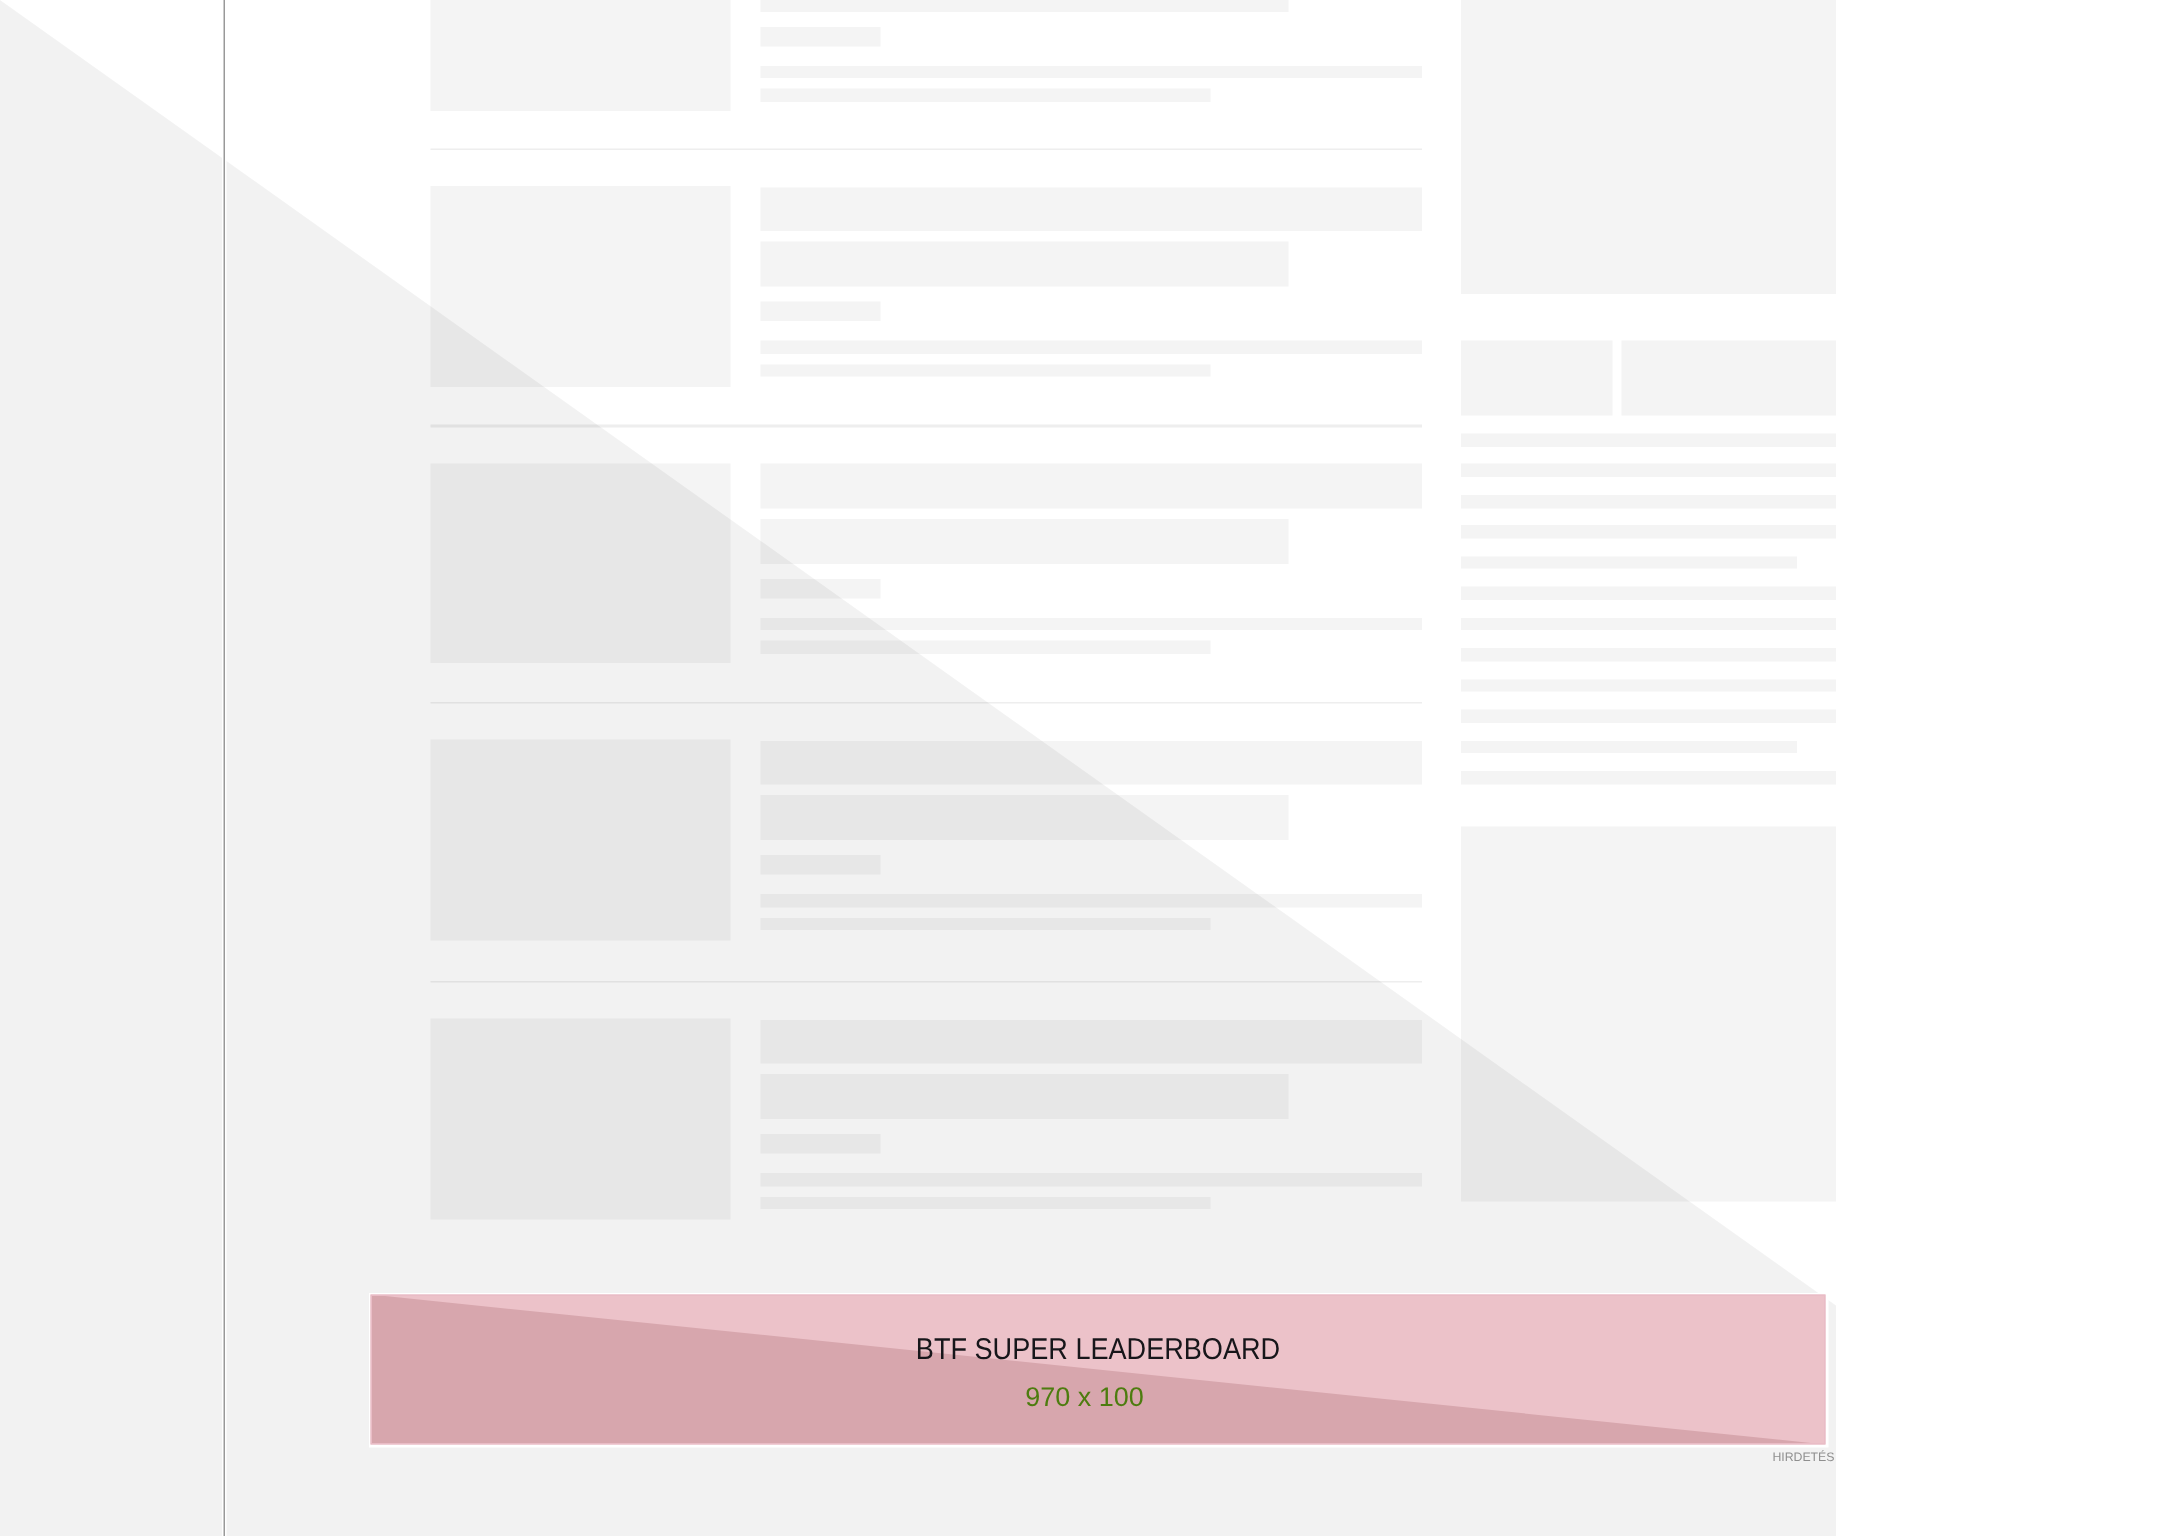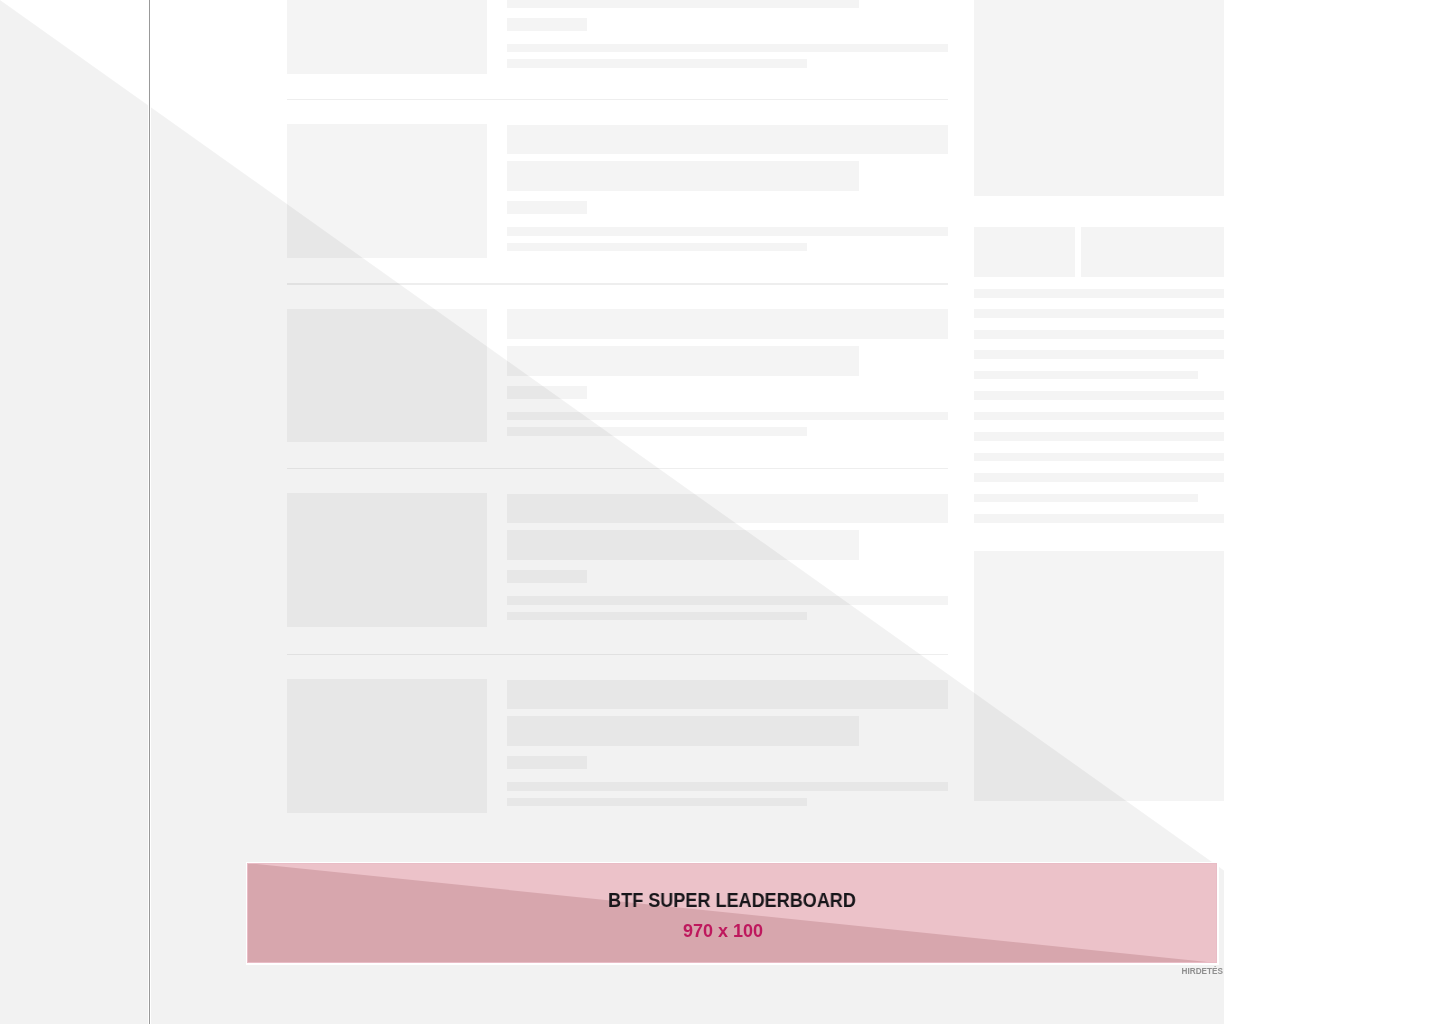--- a/index.html
+++ b/index.html
@@ -1,19 +1,19 @@
 <!DOCTYPE html>
 <html><head>
 <meta charset="utf-8">
 <title>Loading</title>
 <style>
   html,body{margin:0;padding:0;background:#ffffff;}
   body{width:1440px;height:1024px;overflow:hidden;
        font-family:"Liberation Sans",sans-serif;-webkit-font-smoothing:antialiased;}
-  #stage{position:relative;width:1224px;height:1024px;overflow:hidden;background:#fff;font-weight:bold;}
+  #stage{position:relative;width:1224px;height:1024px;overflow:hidden;background:#fff;}
 
   
   .railwrap{position:absolute;top:0;height:1024px;width:3px;background:#ffffff;z-index:40;}
   .railwrap i{position:absolute;top:0;bottom:0;left:1px;width:1.4px;background:#999999;display:block;}
 
   
   .sk{position:absolute;background:#f4f4f4;}
   .sep{position:absolute;height:1.6px;background:#eeeeee;}
 
   
@@ -109,19 +109,19 @@
       <div class="sk" style="left: 974px; top: 513.95px; width: 300px; height: 8.7px; background: rgb(244, 244, 244);"></div>
     </div>
 
   <div id="adring" style="left: 245.5px; top: 861.5px; width: 973px; height: 103px; background: rgb(255, 255, 255);"></div>
   <div id="adbox" style="left: 247px; top: 863px; width: 970px; height: 100px; background: rgb(236, 194, 201); border-color: rgb(233, 188, 198);">
     <svg id="adwedge" viewBox="0 0 970 100" preserveAspectRatio="none">
       <polygon points="0,0 970,100 0,100" fill="#d7a6ad"></polygon>
     </svg>
   </div>
   <div class="adtxt" id="adtitle" style="left: 232px; top: 890px; width: 1000px; color: rgb(23, 22, 26);">BTF SUPER LEADERBOARD</div>
-  <div class="adtxt" id="adsize" style="left: 223.3px; top: 922px; width: 1000px; color: #be185d;">970 x 100</div>
+  <div class="adtxt" id="adsize" style="left: 223.3px; top: 922px; width: 1000px; color: #4d7c0f;">970 x 100</div>
   <div id="adlabel" style="left: 223.3px; top: 968px; width: 1000px; color: rgb(143, 143, 143);">HIRDETÉS</div>
 
   <svg id="shimmer" viewBox="0 0 1440 1024" preserveAspectRatio="none">
     <polygon points="0,0 1440,1024 0,1024" fill="rgba(0,0,0,0.05)"></polygon>
   </svg>
 </div>
 
 </body></html>

